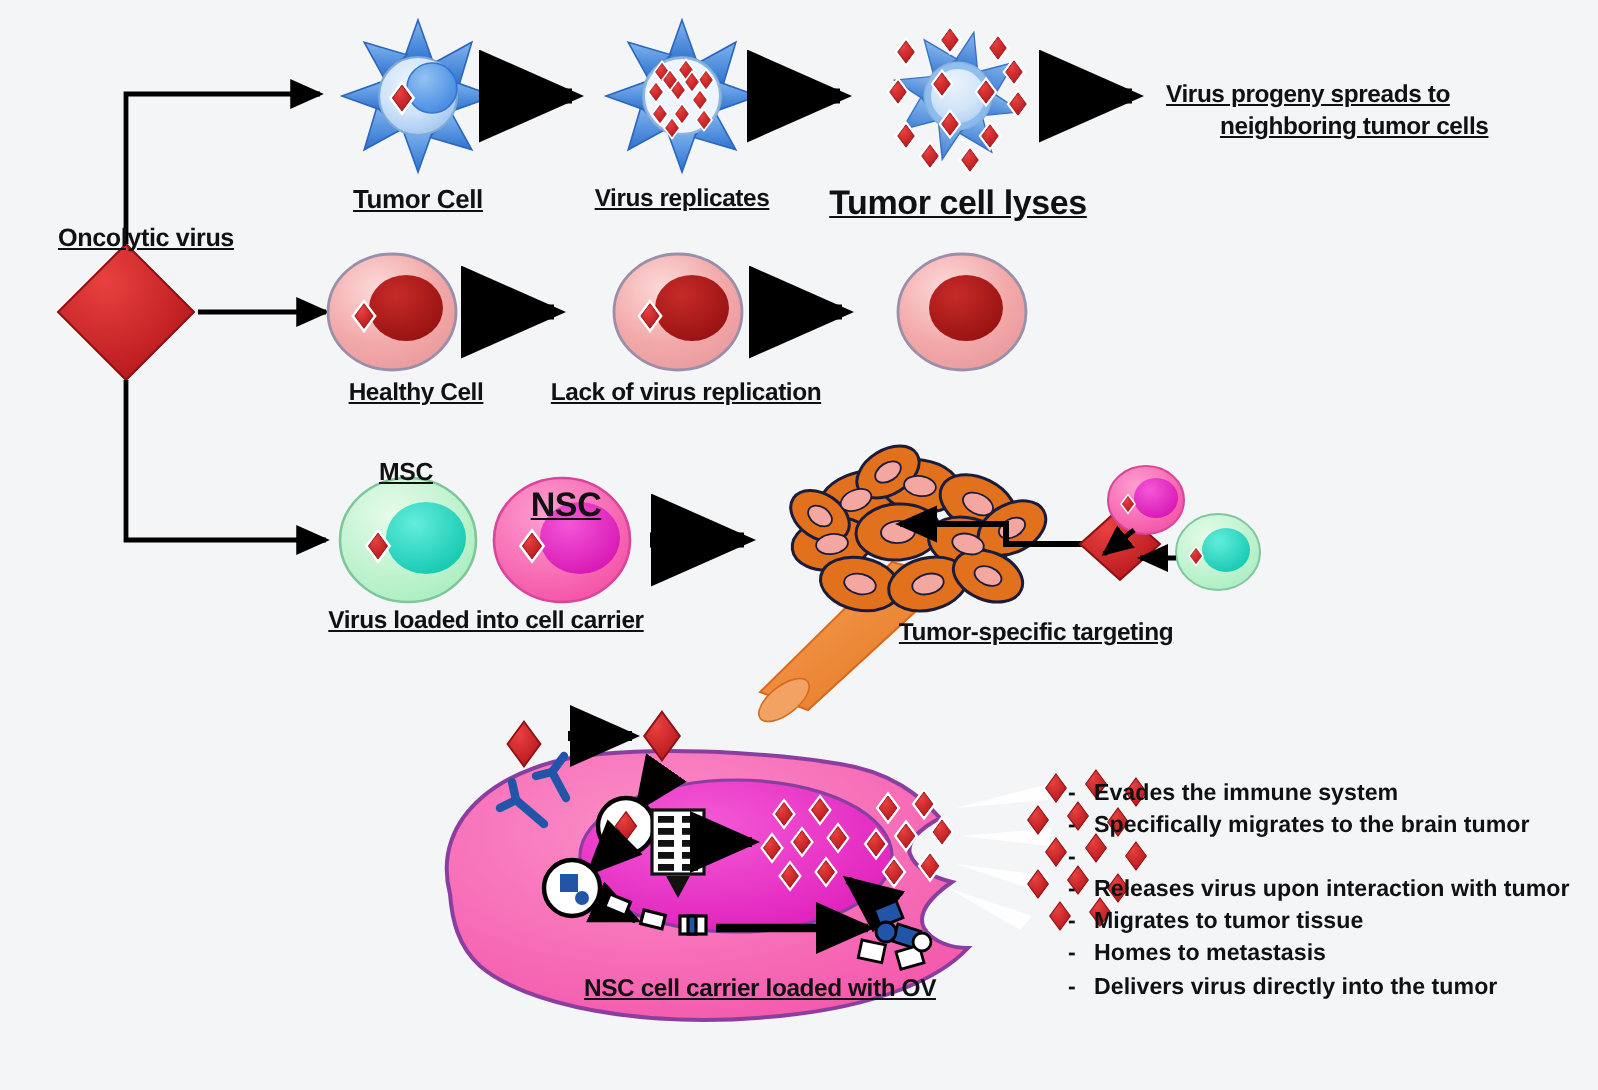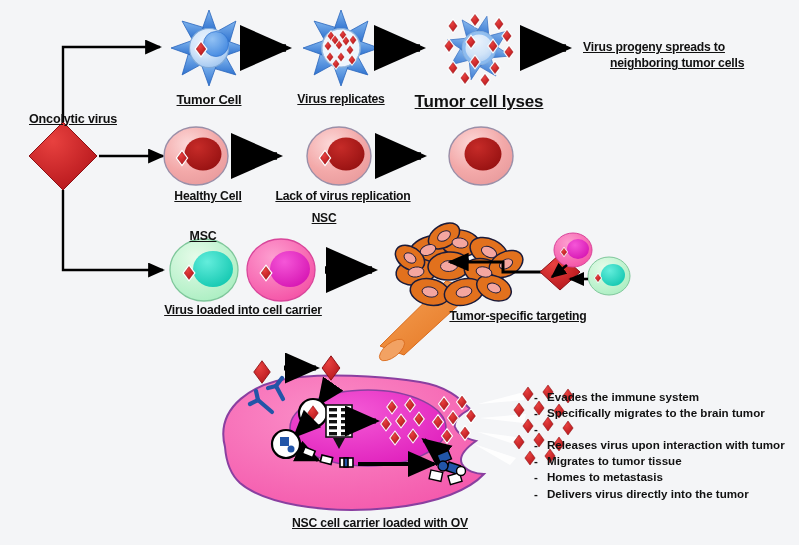--- a/index.html
+++ b/index.html
@@ -449,25 +449,25 @@
 <div class="lbl ctr" style="left:341px;top:92px;font-size:12.2px;">Virus replicates</div>
 <div class="lbl ctr" style="left:479px;top:92px;font-size:17px;">Tumor cell lyses</div>
 
 <div class="lbl" style="left:583px;top:40px;font-size:12.2px;">Virus progeny spreads to</div>
 <div class="lbl" style="left:610px;top:56px;font-size:12.2px;text-align:right;">neighboring tumor cells</div>
 
 <div class="lbl ctr" style="left:196px;top:189px;font-size:12.2px;margin-left:12px;">Healthy Cell</div>
 <div class="lbl ctr" style="left:343px;top:189px;font-size:12.2px;">Lack of virus replication</div>
 
 <div class="lbl ctr" style="left:203px;top:229px;font-size:12.4px;">MSC</div>
-<div class="lbl ctr" style="left:283px;top:211px;font-size:12px;margin-left:41px;">NSC</div>
+<div class="lbl ctr" style="left:283px;top:243px;font-size:17px;">NSC</div>
 <div class="lbl ctr" style="left:243px;top:303px;font-size:12.2px;">Virus loaded into cell carrier</div>
 <div class="lbl ctr" style="left:518px;top:309px;font-size:12.2px;">Tumor-specific targeting</div>
 
-<div class="lbl ctr" style="left:380px;top:516px;font-size:12.2px;">NSC cell carrier loaded with OV</div>
+<div class="lbl ctr" style="left:380px;top:487px;font-size:12.2px;">NSC cell carrier loaded with OV</div>
 
 <div class="bullets">
   <div>
         <span class="dash">-</span>
         <span>Evades the immune system</span>
       </div>
   <div>
         <span class="dash">-</span>
         <span>Specifically migrates to the brain tumor</span>
       </div>

